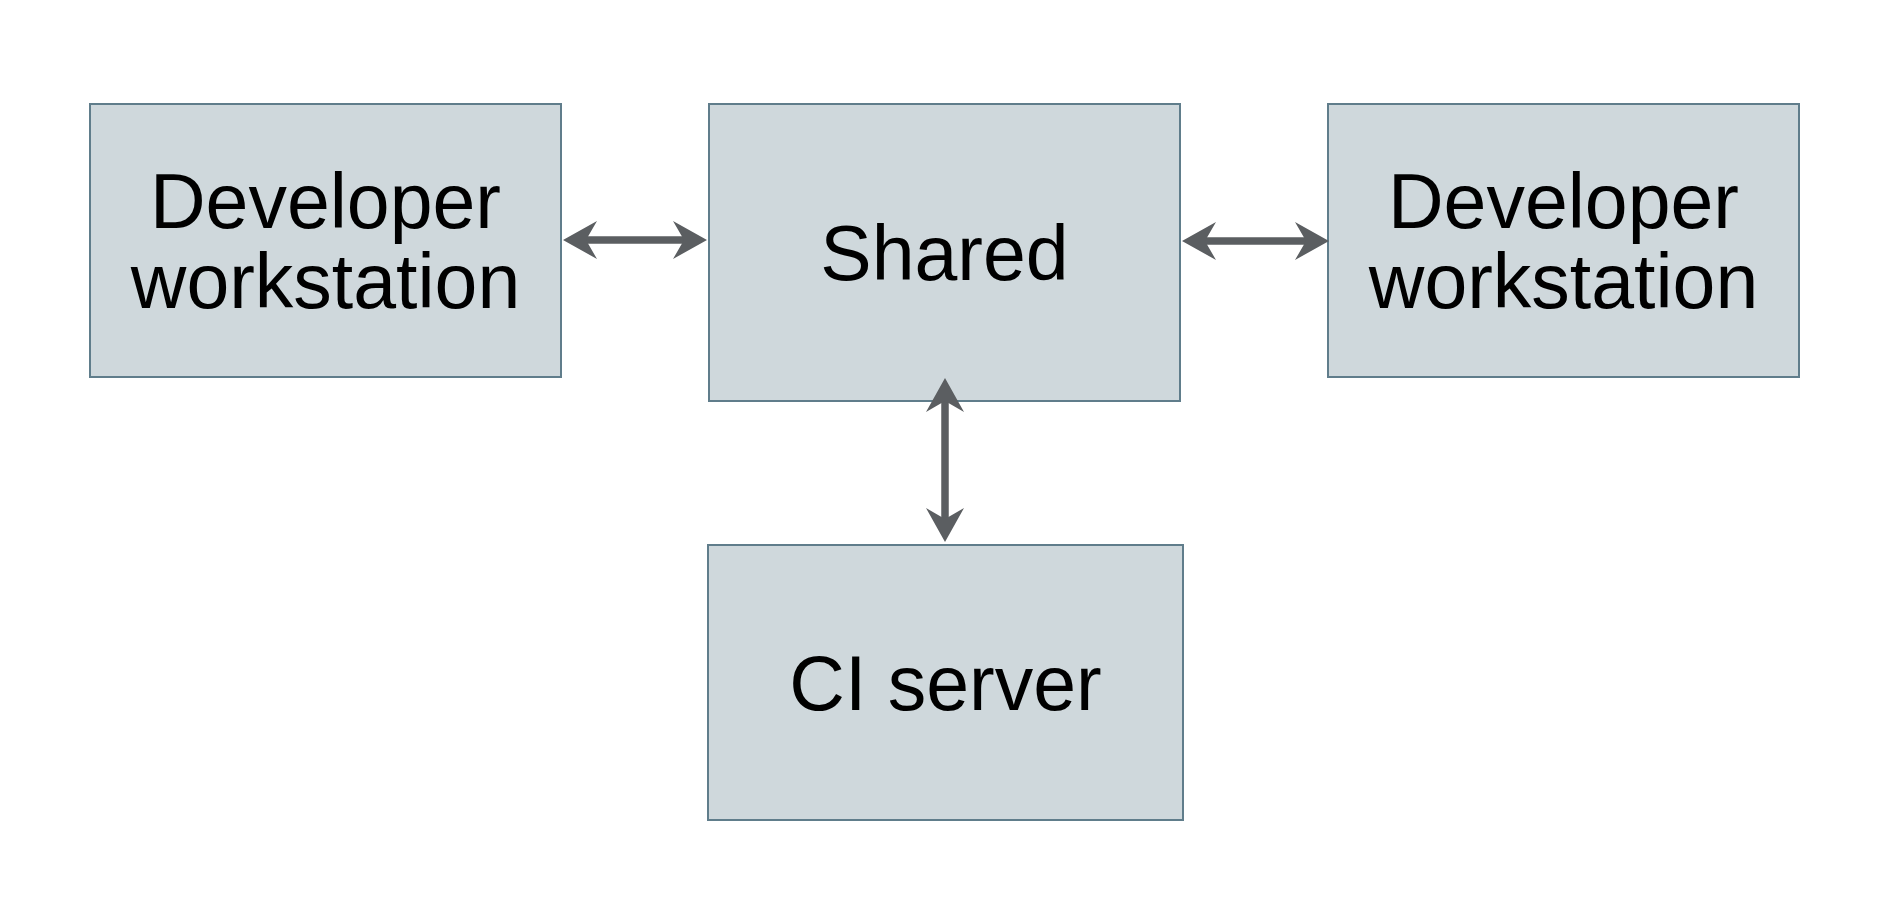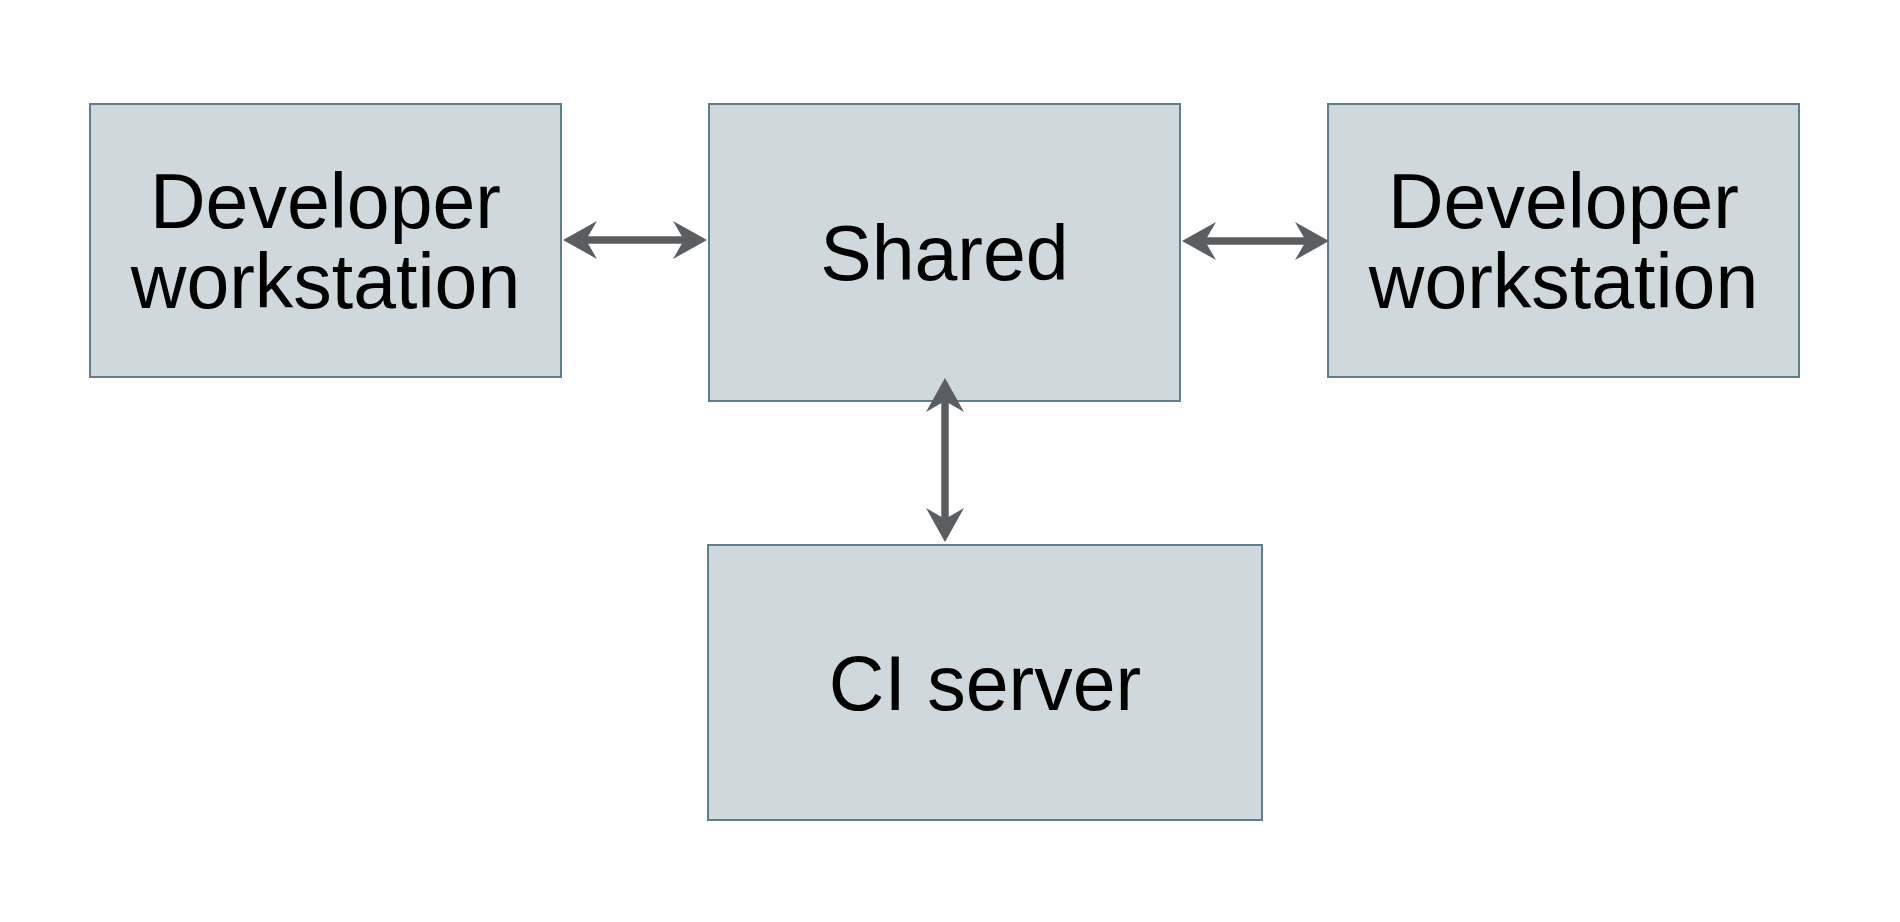--- a/index.html
+++ b/index.html
@@ -35,21 +35,21 @@
     text-align: center;
     color: var(--text);
     font-size: 77px;
     line-height: 80px;
     letter-spacing: 0;
   }
   .node span { display: block; white-space: nowrap; }
   #node-dev-left      { left: 89px;   top: 103px; width: 473px; height: 275px; }
   #node-shared-cache  { left: 708px;  top: 103px; width: 473px; height: 299px; }
   #node-dev-right     { left: 1327px; top: 103px; width: 473px; height: 275px; }
-  #node-ci-server     { left: 707px;  top: 544px; width: 556px; height: 277px; text-align: center; }
+  #node-ci-server     { left: 707px;  top: 544px; width: 477px; height: 277px; text-align: center; }
   .arrows {
     position: absolute;
     left: 0; top: 0;
     width: 1900px;
     height: 922px;
     pointer-events: none;
   }
   .arrow-head  { fill: var(--arrow); stroke: none; }
   .arrow-shaft { stroke: var(--arrow); stroke-width: 7.5px; fill: none; }
 </style>

